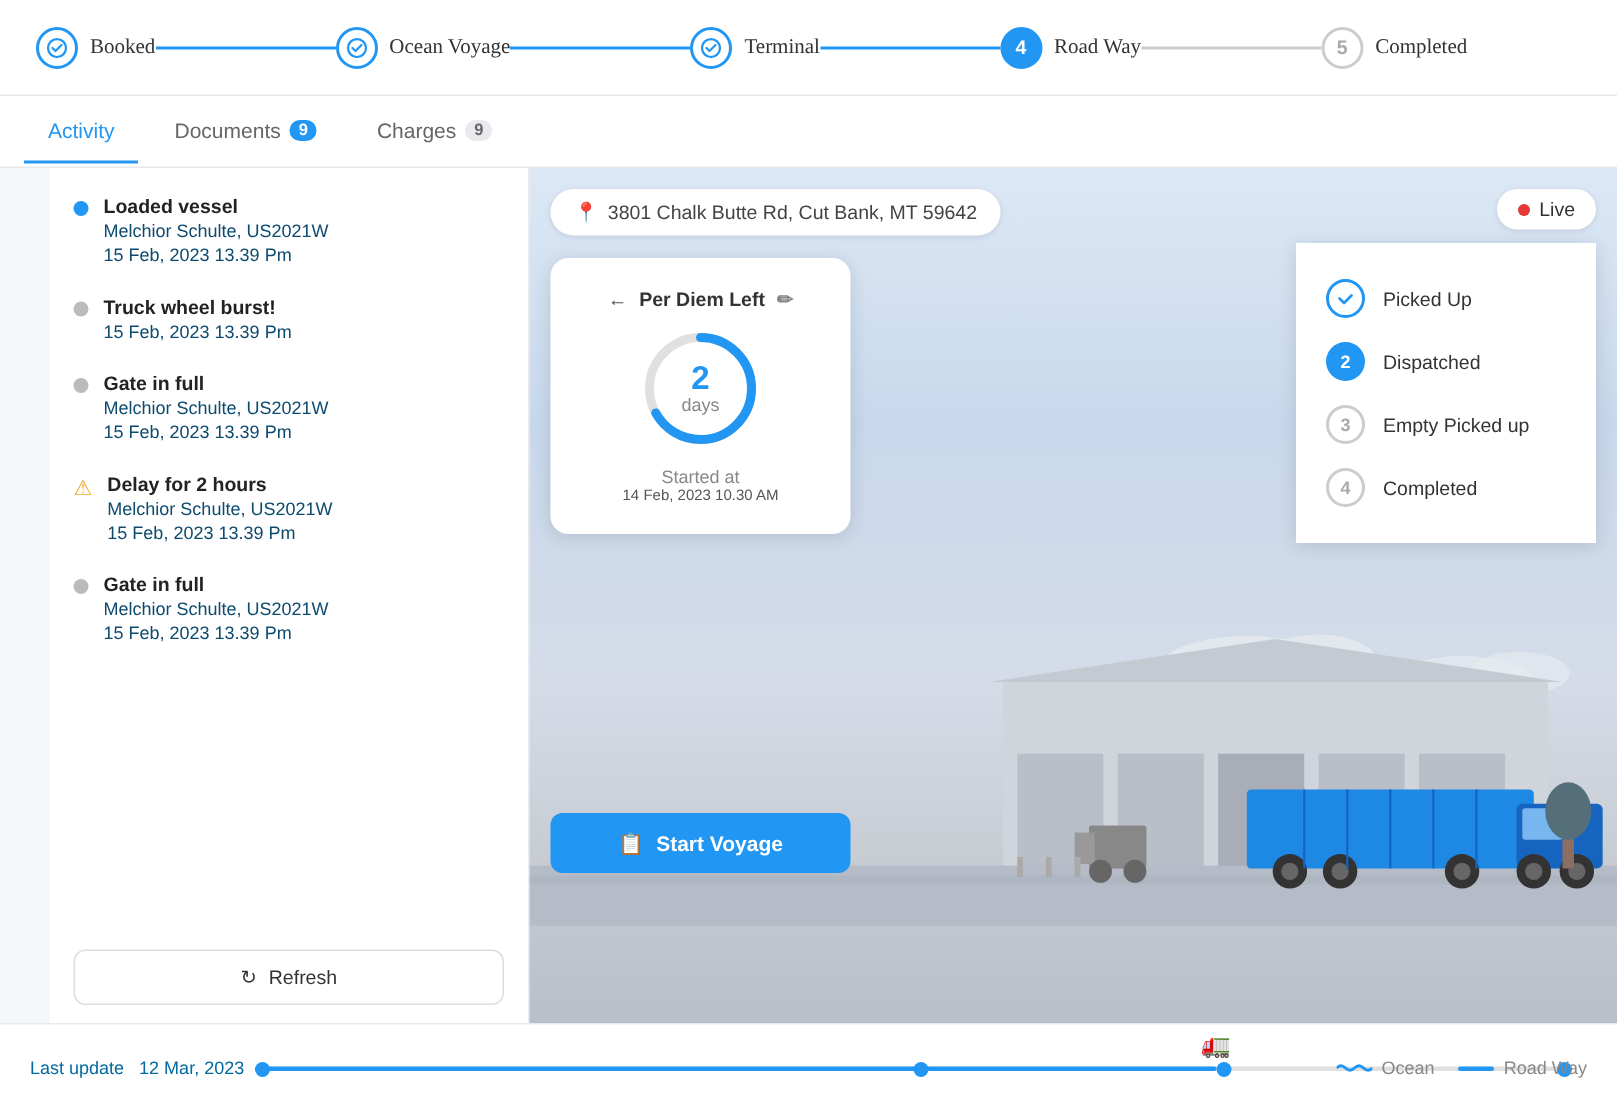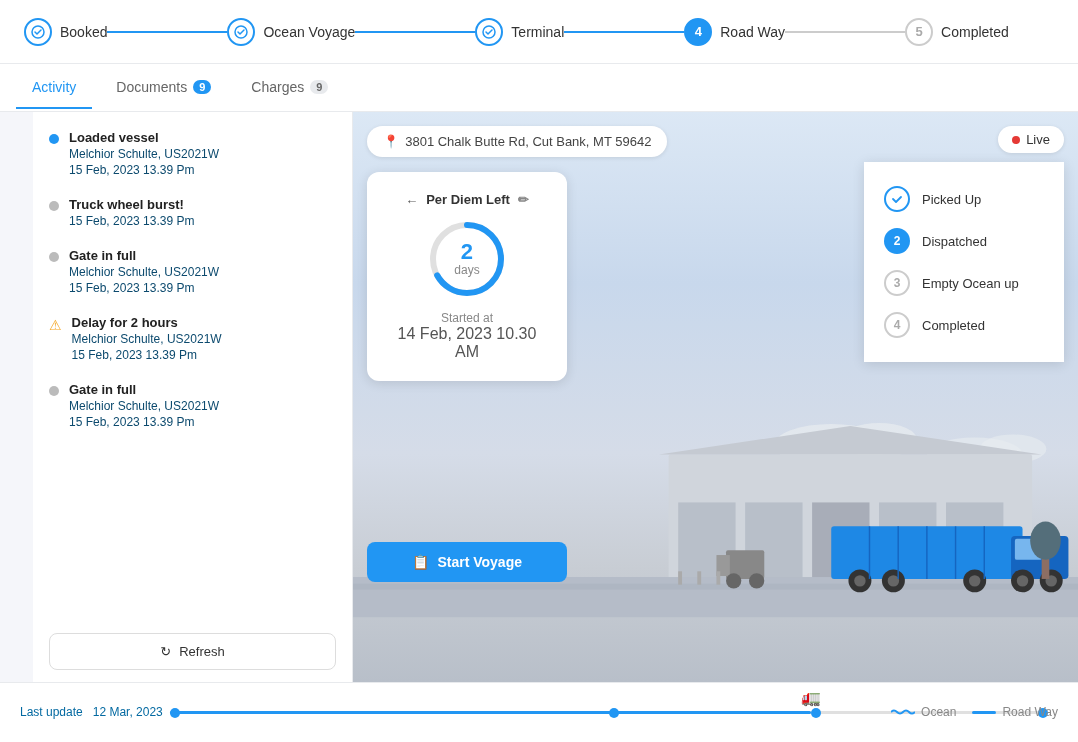--- a/index.html
+++ b/index.html
@@ -15,21 +15,21 @@
       display: flex; align-items: center; gap: 8px; white-space: nowrap;
     }
     .step-circle {
       width: 28px; height: 28px; border-radius: 50%;
       display: flex; align-items: center; justify-content: center;
       font-size: 13px; font-weight: 600; flex-shrink: 0;
     }
     .step-circle.done { border: 2px solid #2196f3; color: #2196f3; background: #fff; }
     .step-circle.active { background: #2196f3; color: #fff; border: 2px solid #2196f3; }
     .step-circle.pending { border: 2px solid #ccc; color: #aaa; background: #fff; }
-    .step-label { font-size: 14px; color: #333; font-weight: 500; }
+    .step-label { font-size: 14px; color: #333; font-weight: 500; font-family: Liberation Serif, serif; }
     .step-line {
       flex: 1; height: 2px; min-width: 60px; max-width: 120px;
     }
     .step-line.done { background: #2196f3; }
     .step-line.pending { background: #ccc; }
 
     
     .tabs-bar {
       display: flex; align-items: center; background: #fff;
       padding: 0 16px; height: 48px; border-bottom: 1px solid #e8eaed; gap: 8px;
@@ -115,21 +115,21 @@
       font-size: 13px; font-weight: 600; color: #333; margin-bottom: 12px;
     }
     .per-diem-circle {
       width: 80px; height: 80px; margin: 0 auto 12px;
       position: relative; display: flex; align-items: center; justify-content: center;
     }
     .per-diem-circle svg { position: absolute; top: 0; left: 0; }
     .per-diem-value { font-size: 22px; font-weight: 700; color: #2196f3; line-height: 1; }
     .per-diem-unit { font-size: 12px; color: #888; }
     .per-diem-started { font-size: 12px; color: #888; margin-top: 4px; }
-    .per-diem-date { font-size: 16px; color: #555; }
+    .per-diem-date { font-size: 10px; color: #555; }
 
     
     .start-pickup-btn {
       position: absolute; bottom: 100px; left: 14px;
       background: #2196f3; color: #fff; border: none; border-radius: 8px;
       padding: 12px 28px; font-size: 14px; font-weight: 600; cursor: pointer;
       display: flex; align-items: center; gap: 8px; width: 200px; justify-content: center;
     }
 
     
@@ -428,21 +428,21 @@
         <div class="status-circle active">
           <span>2</span>
         </div>
         <span class="status-label">Dispatched</span>
       </div>
 
       <div class="status-item">
         <div class="status-circle pending">
           <span>3</span>
         </div>
-        <span class="status-label">Empty Ocean up</span>
+        <span class="status-label">Empty Picked up</span>
       </div>
 
       <div class="status-item">
         <div class="status-circle pending">
           <span>4</span>
         </div>
         <span class="status-label">Completed</span>
       </div>
     </div>
 

